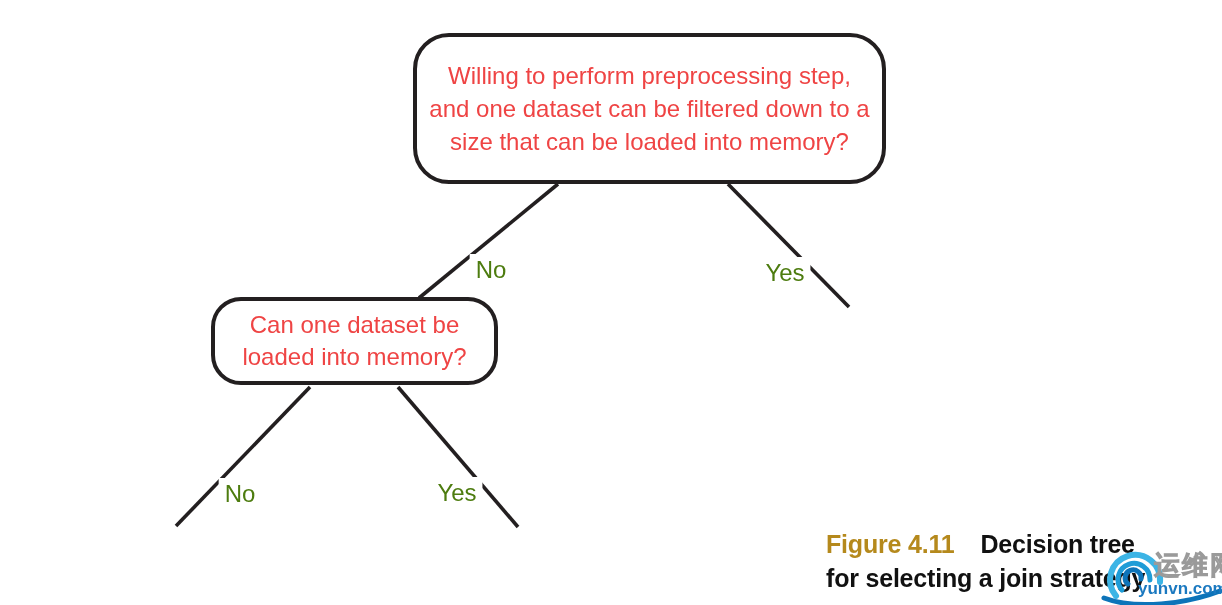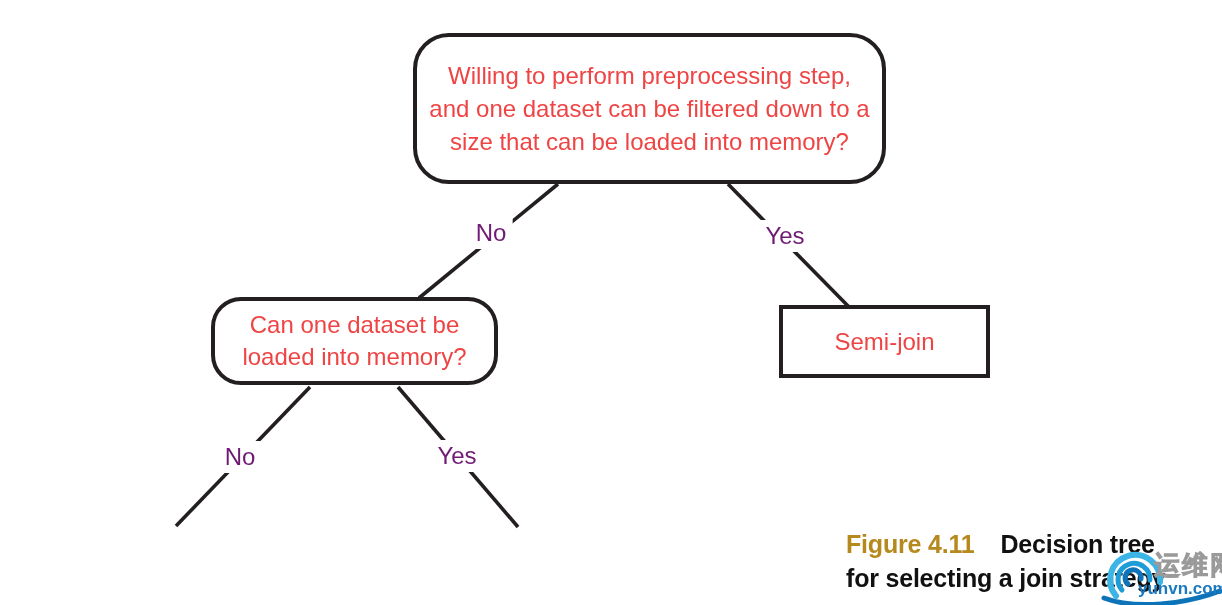--- a/index.html
+++ b/index.html
@@ -36,30 +36,31 @@
   .node-memory      { left: 211px; top: 297px; width: 287px; height: 88px;  padding: 0 5px; line-height: 32px; }
   .node-semi        { left: 779px; top: 305px; width: 211px; height: 73px; }
   .node-repartition { left: 31px;  top: 525px; width: 212px; height: 72px; }
   .node-replicated  { left: 450px; top: 526px; width: 212px; height: 71px; }
   .edge-label {
     position: absolute;
     transform: translate(-50%, -50%);
     background: #ffffff;
     padding: 2px 6px;
     font-size: 24px;
-    color: #701a75;
+    color: #4d7c0f;
     white-space: nowrap;
+    margin-top: 37px;
   }
   .el-no1  { left: 491px; top: 233px; }
   .el-yes1 { left: 785px; top: 236px; }
   .el-no2  { left: 240px; top: 457px; }
   .el-yes2 { left: 457px; top: 456px; }
   .caption {
     position: absolute;
-    left: 846px; top: 527px;
+    left: 826px; top: 527px;
     width: 376px;
     font-weight: bold;
     font-size: 25px;
     line-height: 34px;
     letter-spacing: -0.2px;
     color: #111111;
   }
   .caption-line1 { white-space: nowrap; }
   .fig-num { color: #B5891C; margin-right: 26px; }
   .watermark {
@@ -100,23 +101,20 @@
   </svg>
 
   <div class="node rounded-lg node-root">
     <span>Willing to perform preprocessing step, and one dataset can be filtered down to a size that can be loaded into memory?</span>
   </div>
 
   <div class="node rounded-md node-memory">
     <span>Can one dataset be loaded into memory?</span>
   </div>
 
-  <div class="node node-semi">
-    <span>Semi-join</span>
-  </div>
 
 
 
   <div class="edge-label el-no1">No</div>
   <div class="edge-label el-yes1">Yes</div>
   <div class="edge-label el-no2">No</div>
   <div class="edge-label el-yes2">Yes</div>
 
   <div class="caption">
     <div class="caption-line1">

